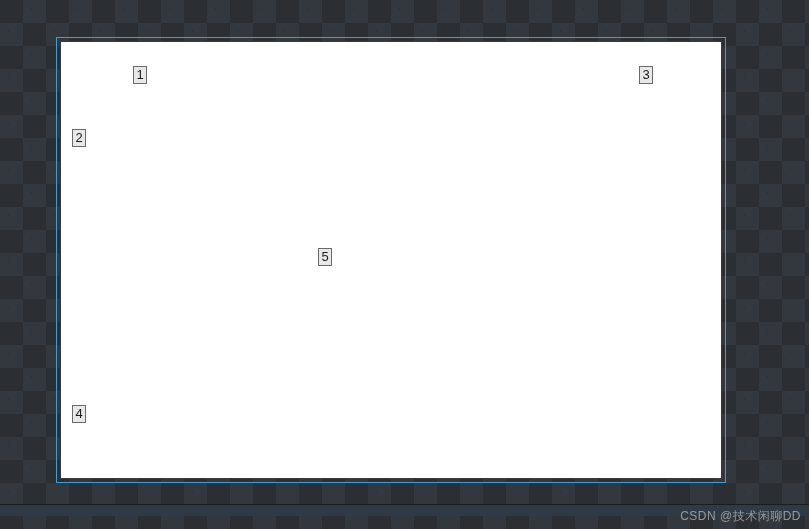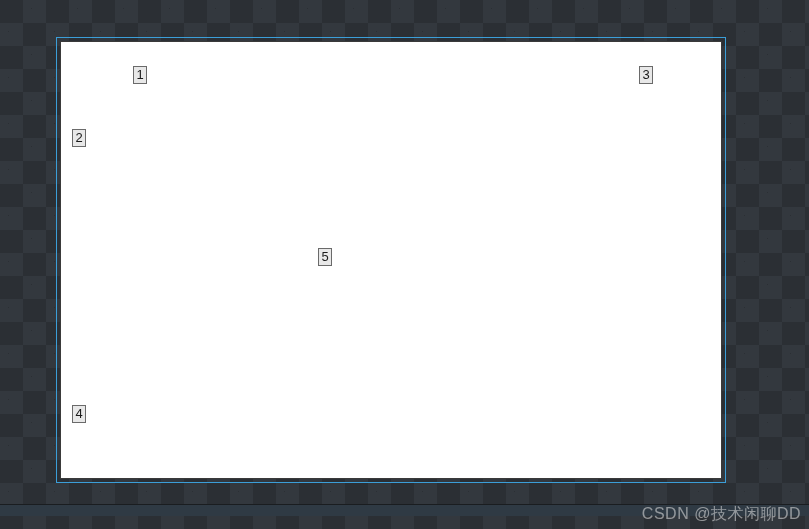--- a/index.html
+++ b/index.html
@@ -69,21 +69,21 @@
       left: 0;
       bottom: 26px;
       font-size: 8px;
       color: #8a8f94;
       padding-left: 1px;
     }
     .watermark {
       position: absolute;
       right: 8px;
       bottom: 4px;
-      font-size: 16px;
+      font-size: 12px;
       color: rgba(230,230,230,0.55);
       letter-spacing: 0.5px;
       pointer-events: none;
     }
   </style>
 </head>
 <body>
 
 <div class="checkerboard"></div>
 

